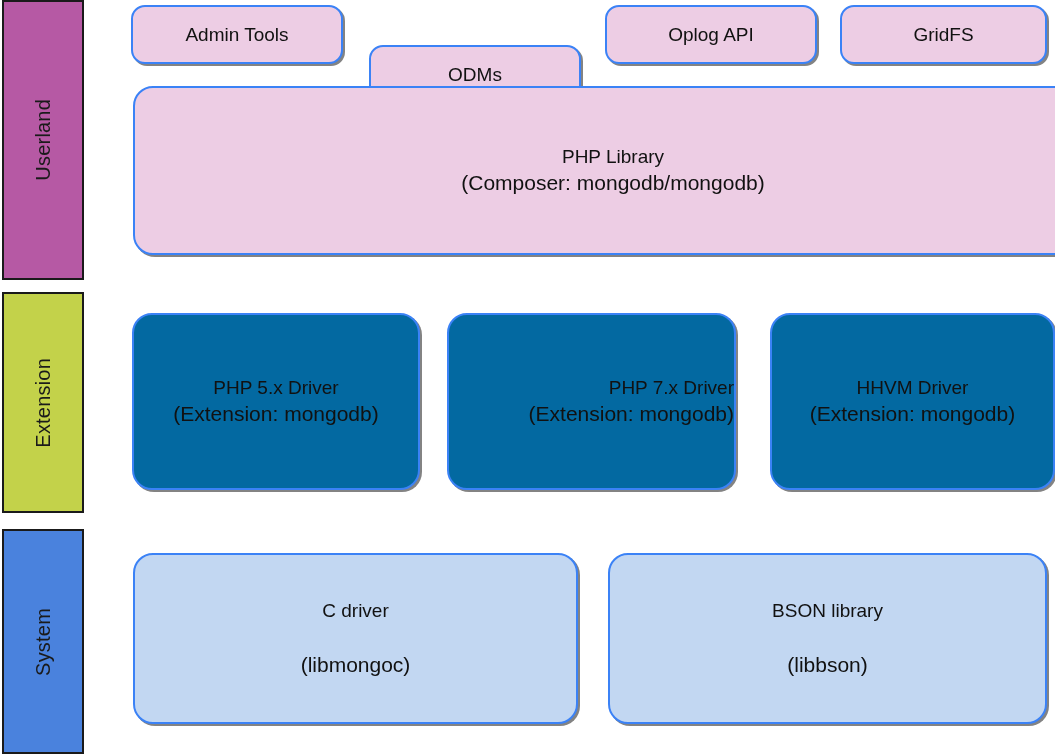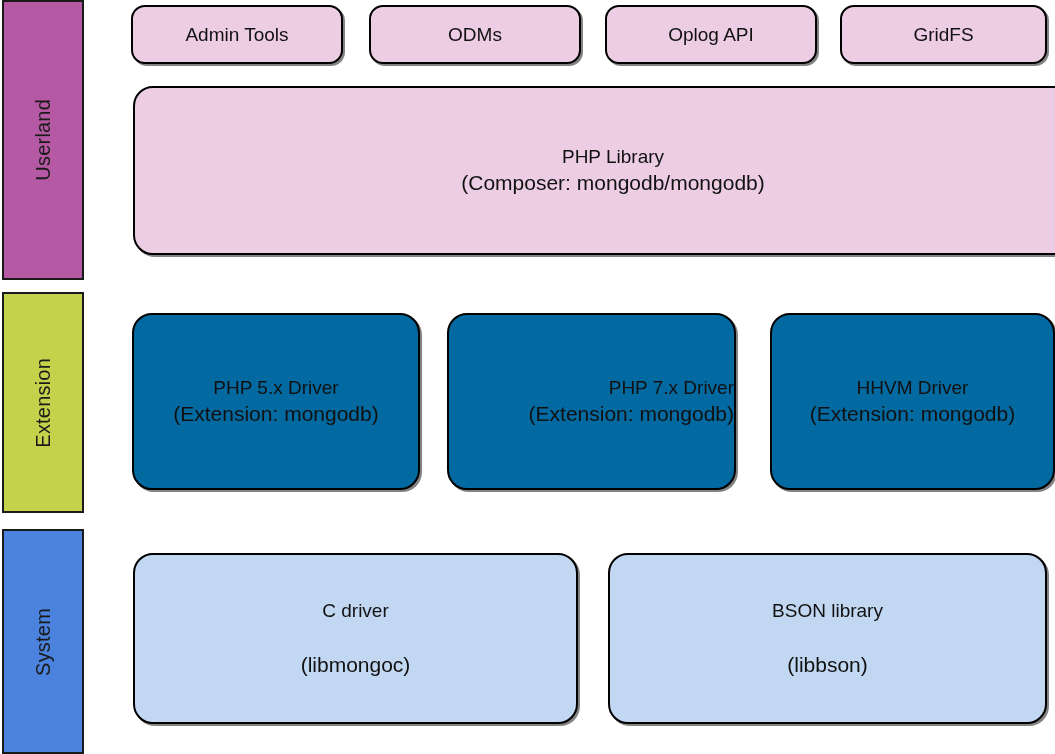--- a/index.html
+++ b/index.html
@@ -41,21 +41,21 @@
     white-space: nowrap;
   }
   #band-userland  { top: 0px;   height: 280px; background: #b659a4; }
   #band-extension { top: 292px; height: 221px; background: #c3d24a; }
   #band-system    { top: 529px; height: 225px; background: #4a82dd; }
 
   
   .box {
     position: absolute;
     box-sizing: border-box;
-    border: 2px solid #000000;
+    border: 2px solid #3b82f6;
     border-radius: 18px;
     display: flex;
     flex-direction: column;
     align-items: center;
     justify-content: center;
     text-align: center;
     color: #111111;
     box-shadow: 2px 2px 0 rgba(30,30,30,0.55);
   }
   .box .line1 {
@@ -69,21 +69,21 @@
     white-space: nowrap;
   }
 
   .box.userland  { background: #edcde4; }
   .box.extension { background: #0369a1; }
   .box.system    { background: #c2d7f2; }
 
   
   .pill { height: 59px; top: 5px; border-radius: 14px; }
   #box-admin-tools { left: 131px; width: 212px; }
-  #box-odms        { left: 369px; width: 212px; }
+  #box-odms        { left: 369px; width: 212px; margin-top: 40px; }
   #box-oplog-api   { left: 605px; width: 212px; }
   #box-gridfs      { left: 840px; width: 207px; }
 
   
   #box-php-library {
     left: 133px; top: 86px;
     width: 960px; height: 169px;
     border-radius: 20px;
   }
 

